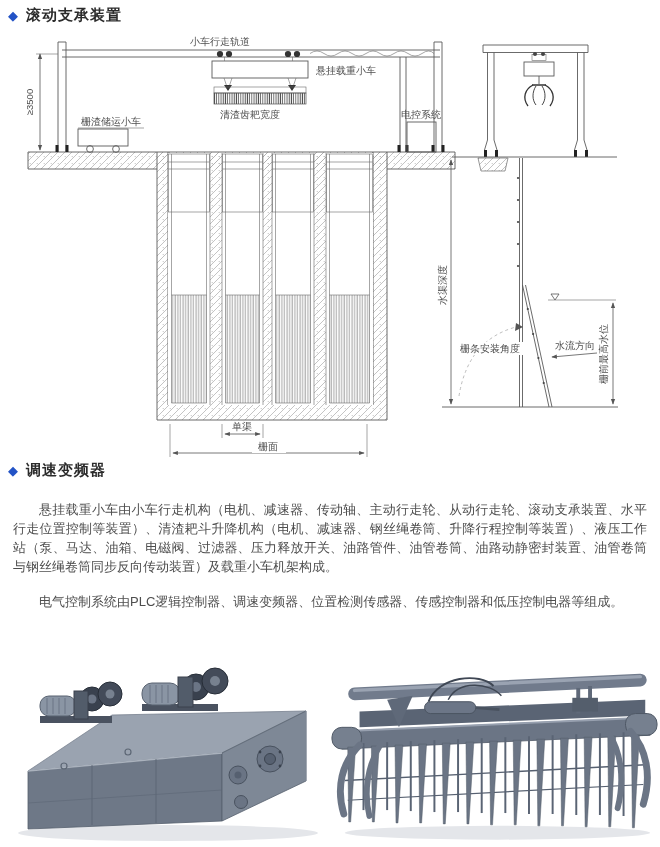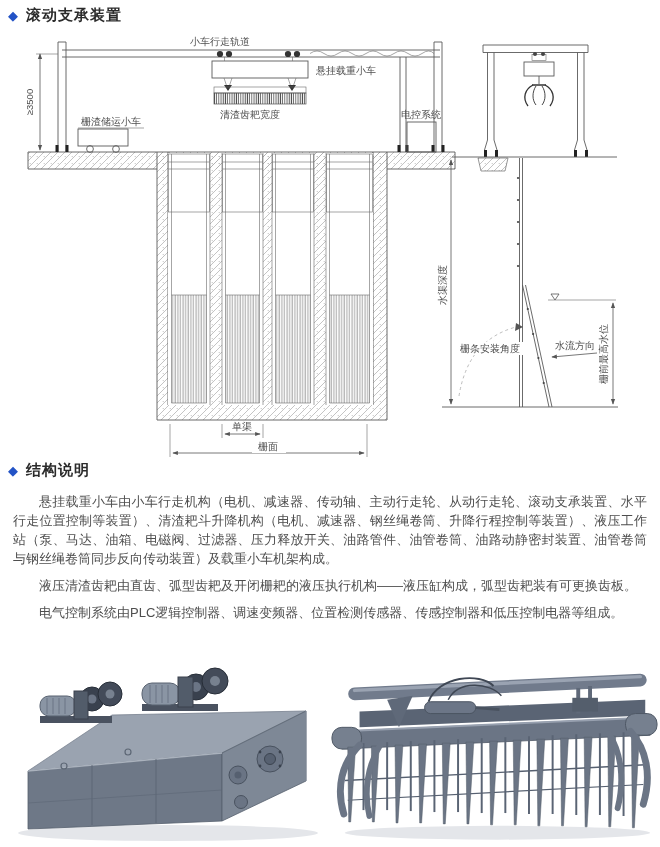--- a/index.html
+++ b/index.html
@@ -4,21 +4,21 @@
 <style>
   html,body{margin:0;padding:0;}
   body{width:660px;height:847px;position:relative;background:#fff;
        font-family:"Liberation Sans","DejaVu Sans",sans-serif;overflow:hidden;}
   .section-header{position:absolute;left:8px;display:flex;align-items:center;gap:7px;
        font-weight:bold;font-size:15px;color:#2b2b2b;letter-spacing:1px;}
   .bullet{font-size:13px;line-height:1;}
   #hdr1{top:6px;}
   #hdr2{top:461px;}
   #paras{position:absolute;top:484px;left:13px;width:634px;}
-  #paras p{margin:8px 0 5px 0;font-size:13px;line-height:19px;color:#4e4e4e;
+  #paras p{margin:16px 0 5px 0;font-size:13px;line-height:19px;color:#4e4e4e;
        text-align:justify;text-indent:2em;}
   #diagram{position:absolute;top:28px;left:0;}
   #photos{position:absolute;top:653px;left:0;width:660px;height:194px;display:flex;}
   svg text.lbl{font-size:10px;fill:#4f4f4f;font-family:"Liberation Sans","DejaVu Sans",sans-serif;}
   svg text.dim{font-size:9.5px;fill:#4f4f4f;}
   svg .ln{stroke:#5a5a5a;stroke-width:0.9;fill:none;}
   svg .thin{stroke:#6a6a6a;stroke-width:0.6;fill:none;}
   svg .dimln{stroke:#555;stroke-width:0.8;fill:none;}
   svg .wall{fill:url(#hatch);stroke:none;}
 </style>
@@ -271,26 +271,25 @@
       <line class="thin" x1="548" y1="272" x2="616" y2="272"></line>
       <path d="M551,266 L559,266 L555,272 Z" fill="none" stroke="#555" stroke-width="0.8"></path>
       <line class="dimln" x1="613" y1="275" x2="613" y2="376" marker-start="url(#arr)" marker-end="url(#arr)"></line>
       <text class="lbl" transform="translate(607,326) rotate(-90)" text-anchor="middle">栅前最高水位</text>
     </g>
   </g>
 </svg>
 
 <div class="section-header" id="hdr2">
   <span class="bullet" style="color:#2353c6">◆</span>
-  <span>结构说明</span>
+  <span>调速变频器</span>
 </div>
 
 <div id="paras">
   <p>悬挂载重小车由小车行走机构（电机、减速器、传动轴、主动行走轮、从动行走轮、滚动支承装置、水平行走位置控制等装置）、清渣耙斗升降机构（电机、减速器、钢丝绳卷筒、升降行程控制等装置）、液压工作站（泵、马达、油箱、电磁阀、过滤器、压力释放开关、油路管件、油管卷筒、油路动静密封装置、油管卷筒与钢丝绳卷筒同步反向传动装置）及载重小车机架构成。</p>
-  <p>液压清渣齿耙由直齿、弧型齿耙及开闭栅耙的液压执行机构——液压缸构成，弧型齿耙装有可更换齿板。</p>
   <p>电气控制系统由PLC逻辑控制器、调速变频器、位置检测传感器、传感控制器和低压控制电器等组成。</p>
 </div>
 
 <div id="photos">
 
   <svg width="330" height="194" viewBox="0 0 330 194">
     <ellipse cx="168" cy="180" rx="150" ry="8" fill="#e4e6ea"></ellipse>
 
     <polygon points="28,118 112,62 306,58 222,100" fill="#9aa3b0" stroke="#78818f" stroke-width="0.8"></polygon>
     <polygon points="28,118 222,100 222,168 28,176" fill="#6e7887" stroke="#565f6d" stroke-width="0.8"></polygon>

